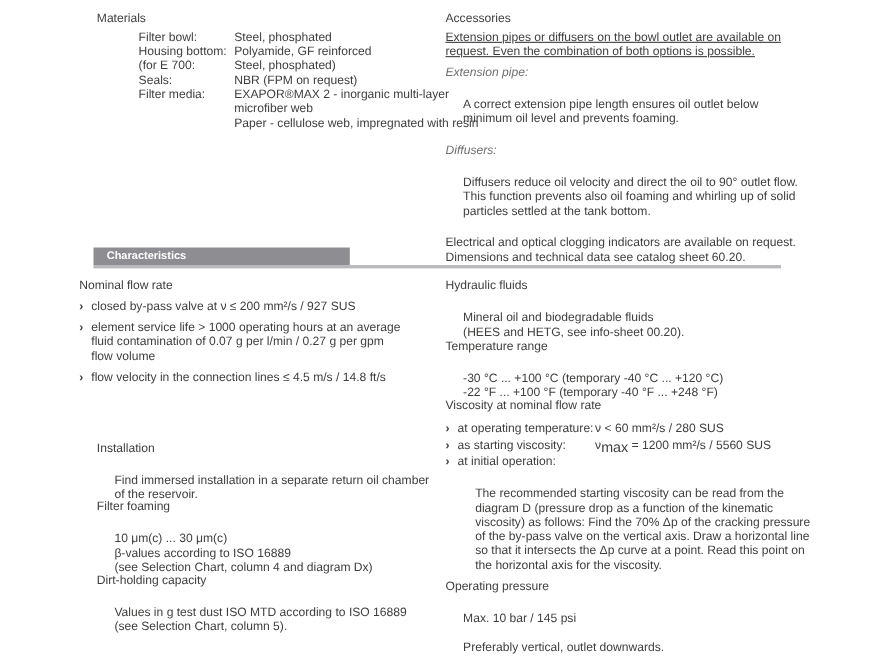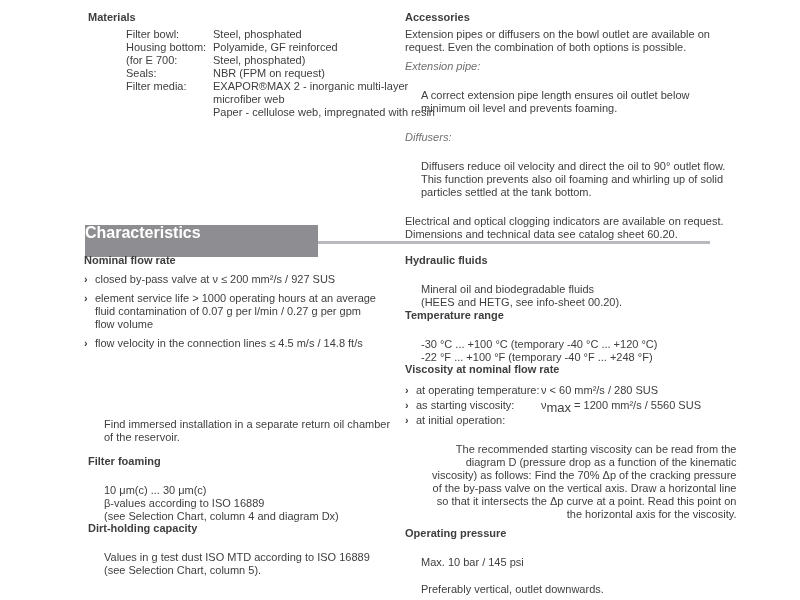--- a/index.html
+++ b/index.html
@@ -6,37 +6,37 @@
   body {
     width:800px; height:600px;
     background:var(--background, #ffffff);
     font-family:"Liberation Sans", sans-serif;
     font-size:11px; line-height:13px;
     color:var(--text, #3e3e3d);
     position:relative; overflow:hidden;
   }
   .page { position:relative; width:800px; height:600px; }
   .sec { position:absolute; }
-  .h { font-weight:700; margin:0 0 4px 0; font-size:11px; line-height:13px; }
+  .h { font-weight:400; margin:0 0 4px 0; font-size:11px; line-height:13px; }
   .txt { white-space:pre; margin:16px; }
   
   .mrow { display:flex; align-items:flex-start;padding-left:38px; }
   .mlabel { width:87px; flex:none; }
   .mvalue { white-space:pre; }
   
-  .acc-intro { white-space:pre; margin:0 0 6px 0; }
+  .acc-intro { white-space:pre; margin:0 0 6px 0;text-decoration:underline; }
   .acc-item { margin:0 0 6px 0; }
   .em-title { font-style:italic; color:var(--muted, #6f6f6e); }
   .acc-note { white-space:pre; margin-top:13px; }
   
   .char-bar {
-    position:absolute; left:85px; top:225px; width:233px; height:32px;
+    position:absolute; left:85px; top:225px; width:233px; height:16px;
     background:var(--bar, #8e8e92);
-    color:#ffffff; font-weight:700; font-size:16px; line-height:16px;
-    box-sizing:border-box;
+    color:#ffffff; font-weight:700; font-size:10px; line-height:16px;
+    padding-left:12px; box-sizing:border-box;
   }
   .char-underline {
     position:absolute; left:85px; top:241px; width:625px; height:3px;
     background:var(--bar-line, #b9b9bd);
   }
   
   .bullet { display:flex; margin-top:6px; }
   .bmark { width:11px; flex:none; font-weight:700; }
   .btext { white-space:pre; }
   .vbullet { display:flex; margin-top:2px; }
@@ -92,39 +92,40 @@
     </div>
     <div class="acc-note">Electrical and optical clogging indicators are available on request.
 Dimensions and technical data see catalog sheet 60.20.</div>
   </div>
 
   <div class="char-underline"></div>
   <div class="char-bar">
     <span>Characteristics</span>
   </div>
 
-  <div class="sec" style="left:84px; top:254px; width:330px;">
+  <div class="sec" style="left:72px; top:254px; width:330px;">
     <div class="h">Nominal flow rate</div>
     <div class="bullet">
       <span class="bmark">›</span>
       <span class="btext">closed by-pass valve at ν ≤ 200 mm²/s / 927 SUS</span>
     </div>
     <div class="bullet">
       <span class="bmark">›</span>
       <span class="btext">element service life &gt; 1000 operating hours at an average
 fluid contamination of 0.07 g per l/min / 0.27 g per gpm
 flow volume</span>
     </div>
     <div class="bullet">
       <span class="bmark">›</span>
       <span class="btext">flow velocity in the connection lines ≤ 4.5 m/s / 14.8 ft/s</span>
     </div>
   </div>
 
   <div class="sec" style="left:88px; top:402px; width:330px;">
+    <div class="h">Installation</div>
     <div class="txt">Find immersed installation in a separate return oil chamber
 of the reservoir.</div>
   </div>
 
   <div class="sec" style="left:88px; top:455px; width:330px;">
     <div class="h">Filter foaming</div>
     <div class="txt">10 μm(c) ... 30 μm(c)
 β-values according to ISO 16889
 (see Selection Chart, column 4 and diagram Dx)</div>
   </div>
@@ -154,21 +155,21 @@
       <span><span class="visc-label">at operating temperature:</span><span>ν &lt; 60 mm²/s / 280 SUS</span></span>
     </div>
     <div class="vbullet">
       <span class="bmark">›</span>
       <span><span class="visc-label">as starting viscosity:</span><span>ν</span><sub class="small">max</sub><span> = 1200 mm²/s / 5560 SUS</span></span>
     </div>
     <div class="vbullet">
       <span class="bmark">›</span>
       <span>
         <span style="display:block;">at initial operation:</span>
-        <span class="txt" style="display:block;text-align:right;">The recommended starting viscosity can be read from the
+        <span class="txt" style="display:block;">The recommended starting viscosity can be read from the
 diagram D (pressure drop as a function of the kinematic
 viscosity) as follows: Find the 70% Δp of the cracking pressure
 of the by-pass valve on the vertical axis. Draw a horizontal line
 so that it intersects the Δp curve at a point. Read this point on
 the horizontal axis for the viscosity.</span>
       </span>
     </div>
   </div>
 
   <div class="sec" style="left:405px; top:527px; width:350px;">

